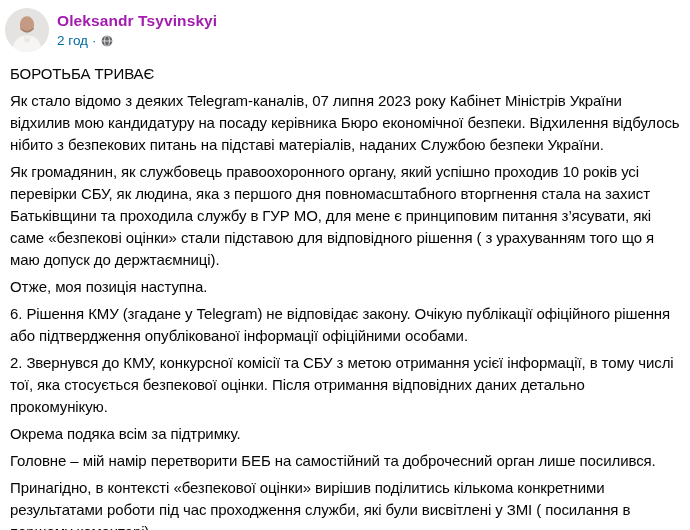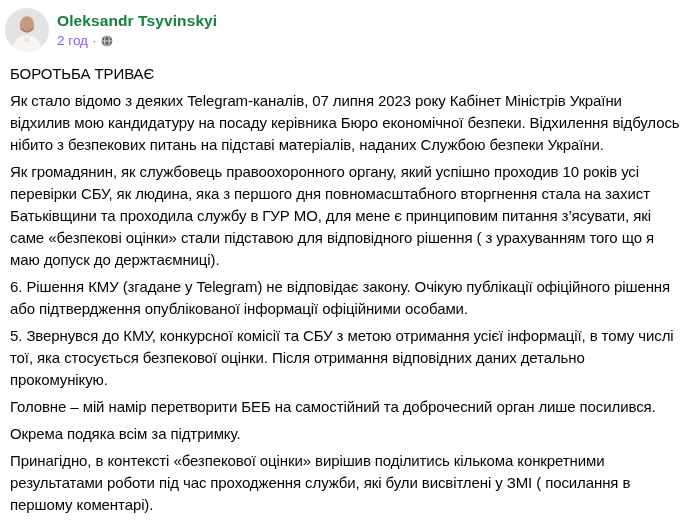--- a/index.html
+++ b/index.html
@@ -34,32 +34,32 @@
   .avatar svg { display: block; }
   .author-block {
     display: flex;
     flex-direction: column;
     padding-top: 3px;
   }
   .author-name {
     font-size: 15.5px;
     line-height: 19px;
     font-weight: 700;
-    color: #15803d;
+    color: #a21caf;
     letter-spacing: 0.1px;
     cursor: pointer;
   }
   .meta-line {
     display: flex;
     align-items: center;
     gap: 4px;
     margin-top: 2px;
     font-size: 13.5px;
     line-height: 17px;
-    color: #8b5cf6;
+    color: #0369a1;
   }
   .meta-line .timestamp { cursor: pointer; }
   .globe-icon {
     display: inline-flex;
     align-items: center;
     margin-left: 1px;
   }
   .post-body {
     padding: 11px 8px 0 7px;
     font-size: 15px;
@@ -104,20 +104,21 @@
         </span>
       </span>
     </div>
 
   </div>
 
   <div class="post-body">
       <p class="post-paragraph">БОРОТЬБА ТРИВАЄ</p>
       <p class="post-paragraph">Як стало відомо з деяких Telegram-каналів, 07 липня 2023 року Кабінет Міністрів України відхилив мою кандидатуру на посаду керівника Бюро економічної безпеки. Відхилення відбулось нібито з безпекових питань на підставі матеріалів, наданих Службою безпеки України.</p>
       <p class="post-paragraph">Як громадянин, як службовець правоохоронного органу, який успішно проходив 10 років усі перевірки СБУ, як людина, яка з першого дня повномасштабного вторгнення стала на захист Батьківщини та проходила службу в ГУР МО, для мене є принциповим питання з’ясувати, які саме «безпекові оцінки» стали підставою для відповідного рішення ( з урахуванням того що я маю допуск до держтаємниці).</p>
+      <p class="post-paragraph">Отже, моя позиція наступна.</p>
       <p class="post-paragraph">6. Рішення КМУ (згадане у Telegram) не відповідає закону. Очікую публікації офіційного рішення або підтвердження опублікованої інформації офіційними особами.</p>
-      <p class="post-paragraph">5. Звернувся до КМУ, конкурсної комісії та СБУ з метою отримання усієї інформації, в тому числі тої, яка стосується безпекової оцінки. Після отримання відповідних даних детально прокомунікую.</p>
+      <p class="post-paragraph">2. Звернувся до КМУ, конкурсної комісії та СБУ з метою отримання усієї інформації, в тому числі тої, яка стосується безпекової оцінки. Після отримання відповідних даних детально прокомунікую.</p>
+      <p class="post-paragraph">Окрема подяка всім за підтримку.</p>
       <p class="post-paragraph">Головне – мій намір перетворити БЕБ на самостійний та доброчесний орган лише посилився.</p>
-      <p class="post-paragraph">Окрема подяка всім за підтримку.</p>
       <p class="post-paragraph">Принагідно, в контексті «безпекової оцінки» вирішив поділитись кількома конкретними результатами роботи під час проходження служби, які були висвітлені у ЗМІ ( посилання в першому коментарі).</p>
     </div>
 
 </div>
 
 </body></html>

